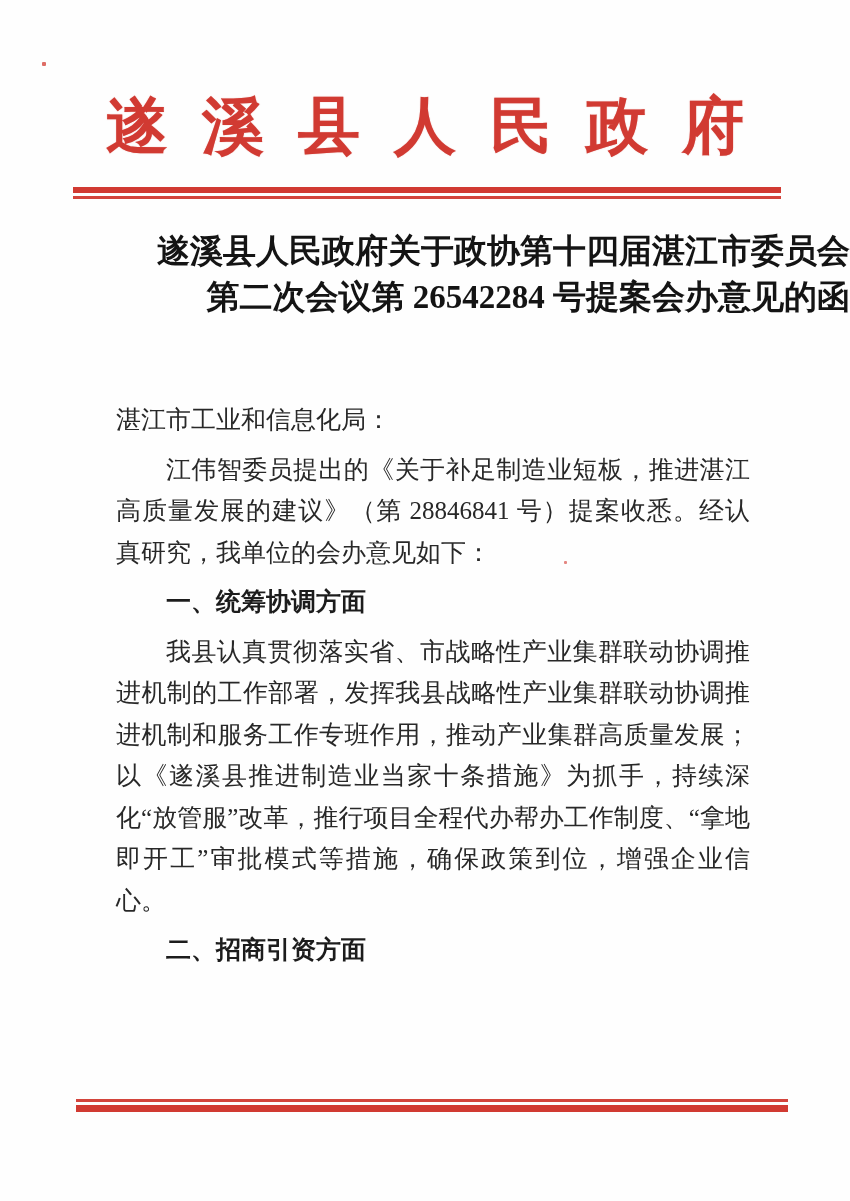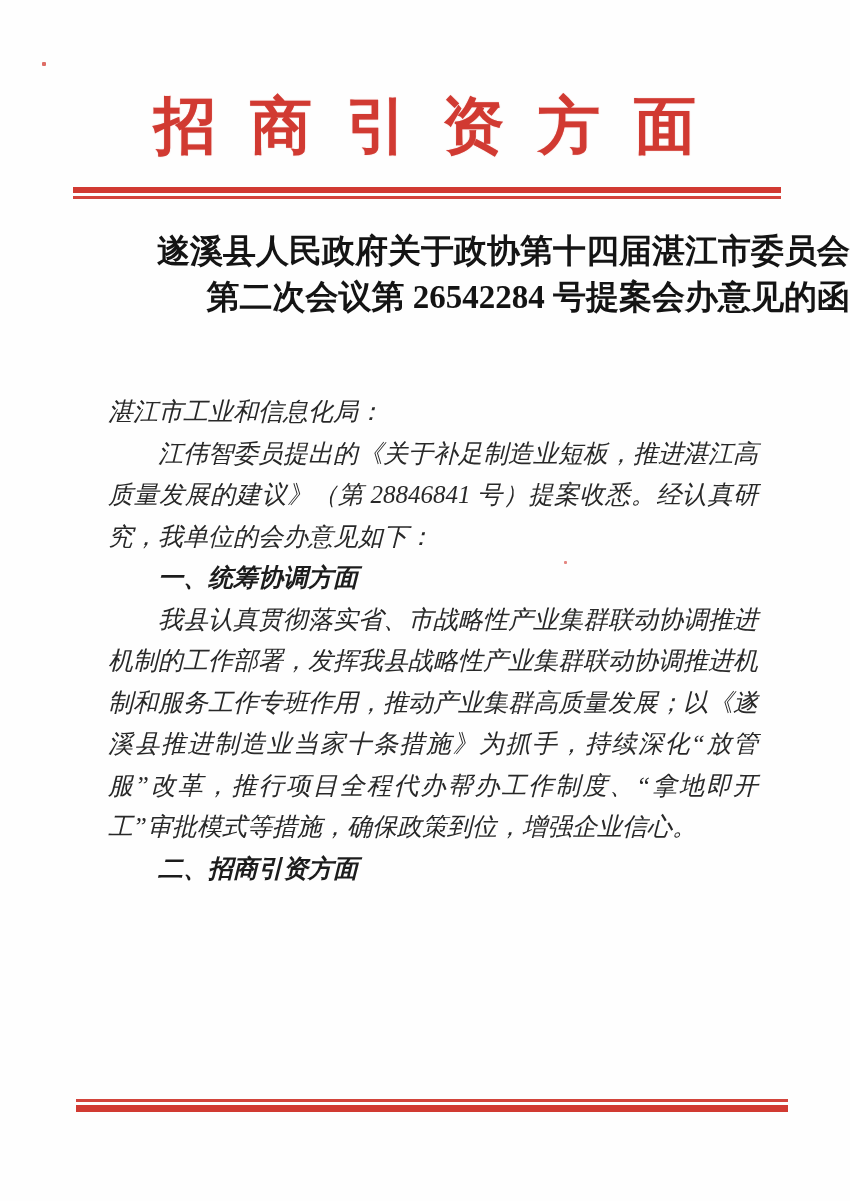--- a/index.html
+++ b/index.html
@@ -64,21 +64,21 @@
   .doc-body {
     position: absolute;
     top: 391px;
     left: 108px;
     width: 650px;
     font-size: 25px;
     line-height: 41.5px;
     color: #282828;
     text-align: justify;
   }
-  .doc-body p { margin: 0; font-style: italic; }
+  .doc-body p { margin: 8px; }
   .para { text-indent: 2em; }
   .recipient { text-indent: 0; }
   .sec-heading {
     text-indent: 2em;
     font-family: "Liberation Sans", "DejaVu Sans", sans-serif;
     font-weight: 700;
     color: #1c1c1c;
   }
 
   
@@ -103,21 +103,21 @@
 </style>
 </head>
 <body>
 
 <div class="page">
 
   <div class="speck speck-1"></div>
   <div class="speck speck-2"></div>
 
   <header>
-    <div class="org-name">招商引资方面</div>
+    <div class="org-name">遂溪县人民政府</div>
     <div class="head-rule">
       <div class="thick"></div>
       <div class="gap"></div>
       <div class="thin"></div>
     </div>
   </header>
 
   <h1 class="doc-title">
     <span>遂溪县人民政府关于政协第十四届湛江市委员会</span>
     <span>第二次会议第 26542284 号提案会办意见的函</span>

